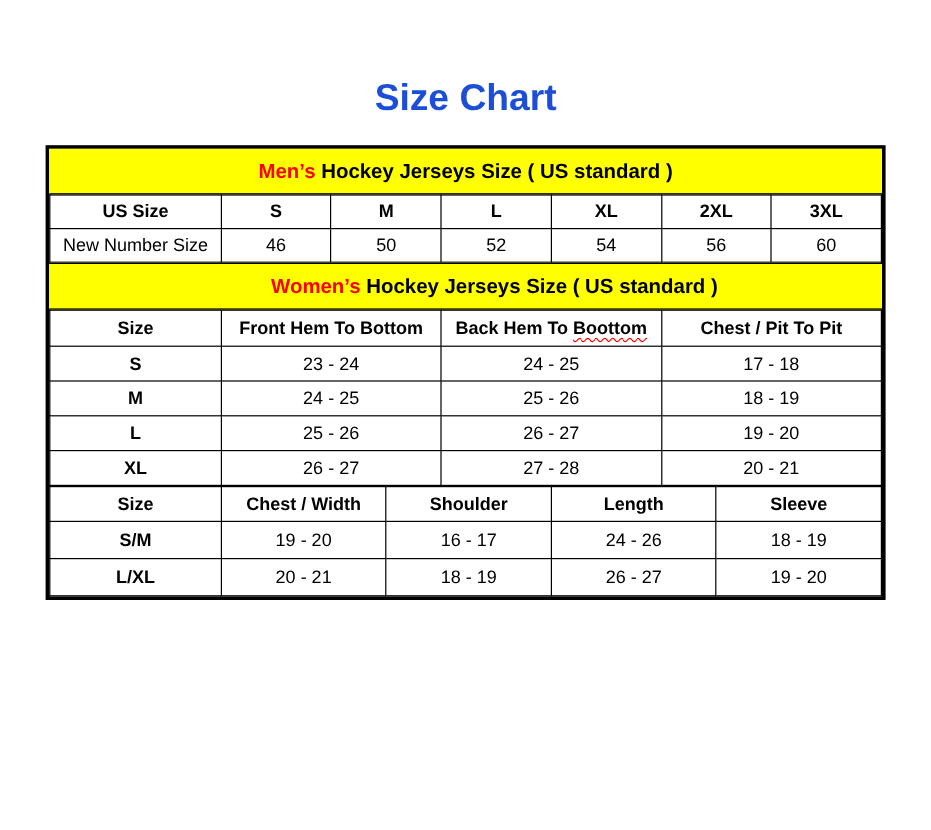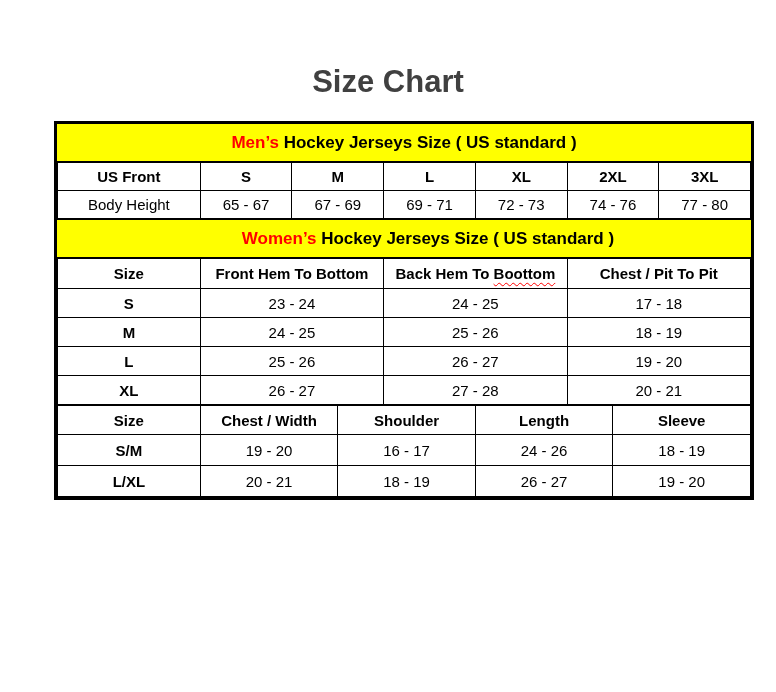--- a/index.html
+++ b/index.html
@@ -10,25 +10,25 @@
     position: relative;
     overflow: hidden;
   }
   .page-title {
     position: absolute;
     top: 64px; left: 0;
     width: 100%;
     text-align: center;
     font-size: 31px;
     font-weight: bold;
-    color: #404040;
+    color: #1d4ed8;
   }
   .chart-wrap {
     position: absolute;
-    left: 54px; top: 121px;
+    left: 38px; top: 121px;
     width: 700px;
     box-sizing: border-box;
     border: 3px solid #000000;
     background: #ffffff;
   }
   .band {
     background: #ffff00;
     text-align: center;
     font-weight: bold;
     font-size: 17px;
@@ -82,38 +82,38 @@
       <col style="width:20.6%">
       <col style="width:13.233%">
         <col style="width:13.233%">
         <col style="width:13.233%">
       <col style="width:13.233%">
         <col style="width:13.233%">
         <col style="width:13.235%">
     </colgroup>
     <thead>
       <tr>
-        <th>US Front</th>
+        <th>US Size</th>
         <th>S</th>
         <th>M</th>
         <th>L</th>
         <th>XL</th>
         <th>2XL</th>
         <th>3XL</th>
       </tr>
     </thead>
     <tbody>
         <tr>
-          <td>Body Height</td>
-          <td>65 - 67</td>
-          <td>67 - 69</td>
-          <td>69 - 71</td>
-          <td>72 - 73</td>
-          <td>74 - 76</td>
-          <td>77 - 80</td>
+          <td>New Number Size</td>
+          <td>46</td>
+          <td>50</td>
+          <td>52</td>
+          <td>54</td>
+          <td>56</td>
+          <td>60</td>
         </tr>
       </tbody>
   </table>
 
   <div class="band mid"><span class="accent">Women’s</span><span> Hockey Jerseys Size ( US standard )</span></div>
   <table class="womens">
     <colgroup>
       <col style="width:20.6%">
       <col style="width:26.466%">
         <col style="width:26.466%">

